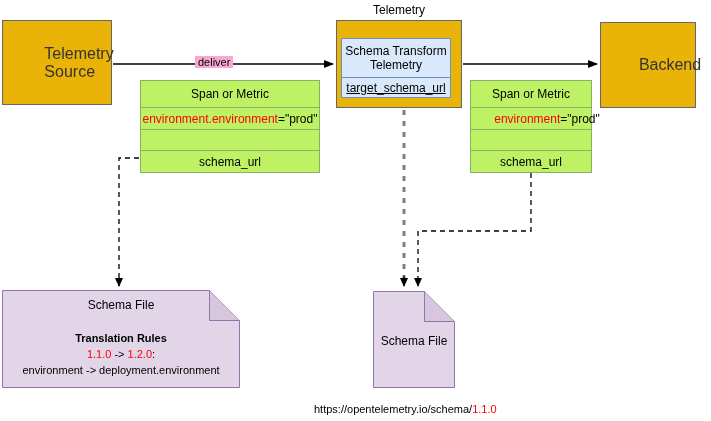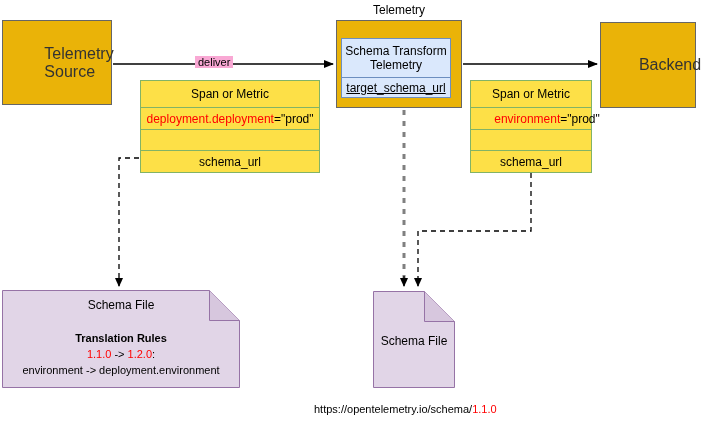--- a/index.html
+++ b/index.html
@@ -12,21 +12,21 @@
 
   .collector-label{position:absolute;font-size:12px;color:#000;text-align:center;}
 
   .blue-box{position:absolute;box-sizing:border-box;background:#dae8fc;border:1px solid #6c8ebf;}
   .blue-title{position:absolute;left:0;right:0;top:0;height:38px;display:flex;align-items:center;
               justify-content:center;text-align:center;font-size:12px;line-height:14px;color:#000;}
   .blue-sep{position:absolute;left:0;right:0;top:38px;height:1px;background:#6c8ebf;}
   .blue-row{position:absolute;left:0;right:0;top:39px;bottom:0;display:flex;align-items:center;
             justify-content:center;font-size:12px;color:#000;text-decoration:underline;}
 
-  .tbl{position:absolute;box-sizing:border-box;border:1px solid #82b366;background:#fde047;}
+  .tbl{position:absolute;box-sizing:border-box;border:1px solid #82b366;background:#bef264;}
   .tbl .r{box-sizing:border-box;display:flex;align-items:center;justify-content:center;
           font-size:12px;color:#000;border-bottom:1px solid #82b366;white-space:nowrap;}
   .tbl .r:last-child{border-bottom:none;}
   .red{color:#ff0000;}
 
   .note{position:absolute;box-sizing:border-box;border-radius:27px;}
   .note-text{position:absolute;left:0;right:0;text-align:center;font-size:11px;color:#000;}
   .note-title{top:8px;font-size:12px;}
   .bold{font-weight:bold;}
 
@@ -80,21 +80,21 @@
     <div class="blue-row">target_schema_url</div>
   </div>
 
   <div class="node gray-box" style="left:600px;top:22px;width:96px;height:86px;">
     <span>Backend</span>
   </div>
 
   <div class="tbl" style="left:140px;top:80px;width:180px;height:93px;">
     <div class="r" style="height:27px;">Span or Metric</div>
     <div class="r" style="height:22px;">
-      <span class="red">deployment.deployment</span>
+      <span class="red">environment.environment</span>
         <span>="prod"</span>
     </div>
     <div class="r" style="height:21px;">
       <span></span>
     </div>
     <div class="r" style="height:22px;">schema_url</div>
   </div>
 
   <div class="tbl" style="left:470px;top:80px;width:122px;height:93px;">
     <div class="r" style="height:27px;">Span or Metric</div>

